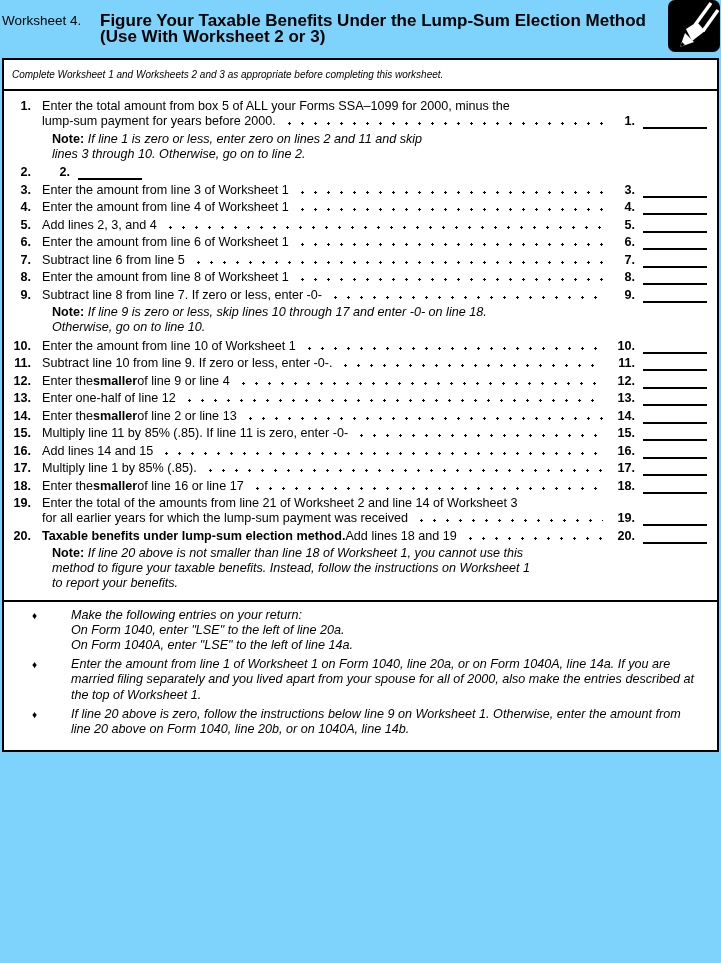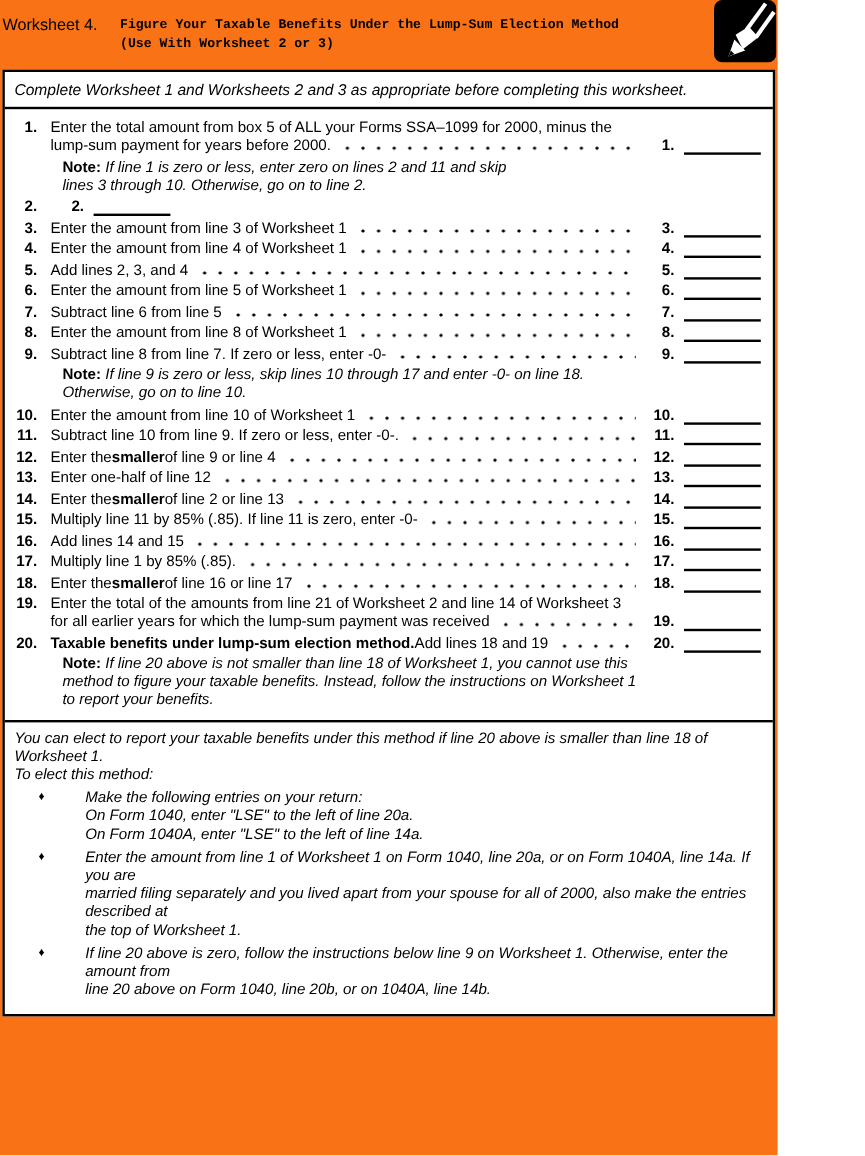--- a/index.html
+++ b/index.html
@@ -2,35 +2,35 @@
 <html><head>
 <meta charset="utf-8">
 <style>
   * { box-sizing: border-box; }
   html,body { margin:0; padding:0; background:#ffffff; }
   body {
     width:721px; height:963px;
     font-family:"Liberation Sans", sans-serif;
     color:#000;
   }
-  .page { position:relative; width:648px; height:963px; background:#f97316; overflow:hidden; }
+  .page { position:relative; width:721px; height:963px; background:#7dd3fc; overflow:hidden; }
 
   
   .hdr { position:relative; display:flex; padding:13px 60px 0 2px; min-height:58px; align-items:flex-start; }
   .ws-label { flex:0 0 98px; font-size:13.5px; line-height:16px; }
-  .hdr-titles { font-weight:bold; font-size:11px; line-height:16px;font-family:Liberation Mono, monospace; }
+  .hdr-titles { font-weight:bold; font-size:17px; line-height:16px; }
   .hdr-icon { position:absolute; top:0; right:1px; width:52px; height:52px; }
 
   
   .box { margin:0 2px; border:2px solid #000; background:#fff; }
 
   .sec-intro {
     padding:7px 8px 7px 8px;
     border-bottom:2px solid #000;
-    font-style:italic; font-size:13px; line-height:15px;
+    font-style:italic; font-size:10px; line-height:15px;
   }
 
   .sec-main {
     padding:8px 8px 5px 0;
     border-bottom:2px solid #000;
     font-size:12.6px; line-height:15px;
   }
 
   .ws-row { display:flex; align-items:flex-start; margin:0 0 2.5px 0; }
   .ws-num { flex:0 0 38px; text-align:right; padding-right:11px; font-weight:bold; }
@@ -146,21 +146,21 @@
           </div>
           <div class="ws-field">
             <span class="ws-fnum">5.</span>
             <span class="ws-blank"></span>
           </div>
         </div>
         <div class="ws-row">
           <div class="ws-num">6.</div>
           <div class="ws-body">
             <div class="ws-last">
-              <span class="ws-t">Enter the amount from line 5 of Worksheet 1</span>
+              <span class="ws-t">Enter the amount from line 6 of Worksheet 1</span>
               <span class="ws-leader"></span>
             </div>
           </div>
           <div class="ws-field">
             <span class="ws-fnum">6.</span>
             <span class="ws-blank"></span>
           </div>
         </div>
         <div class="ws-row">
           <div class="ws-num">7.</div>
@@ -353,22 +353,20 @@
             <span class="ws-fnum">20.</span>
             <span class="ws-blank"></span>
           </div>
         </div>
         <div class="ws-note"><span class="note-label">Note:</span> <span class="note-text">If line 20 above is not smaller than line 18 of Worksheet 1, you cannot use this
 method to figure your taxable benefits. Instead, follow the instructions on Worksheet 1
 to report your benefits.</span></div>
       </div>
 
     <div class="sec-bottom">
-      <div class="el-intro">You can elect to report your taxable benefits under this method if line 20 above is smaller than line 18 of Worksheet 1.
-To elect this method:</div>
       <div>
           <div class="el-bullet">
             <span class="el-glyph">♦</span>
             <span class="el-text">Make the following entries on your return:
 On Form 1040, enter "LSE" to the left of line 20a.
 On Form 1040A, enter "LSE" to the left of line 14a.</span>
           </div>
           <div class="el-bullet">
             <span class="el-glyph">♦</span>
             <span class="el-text">Enter the amount from line 1 of Worksheet 1 on Form 1040, line 20a, or on Form 1040A, line 14a. If you are

